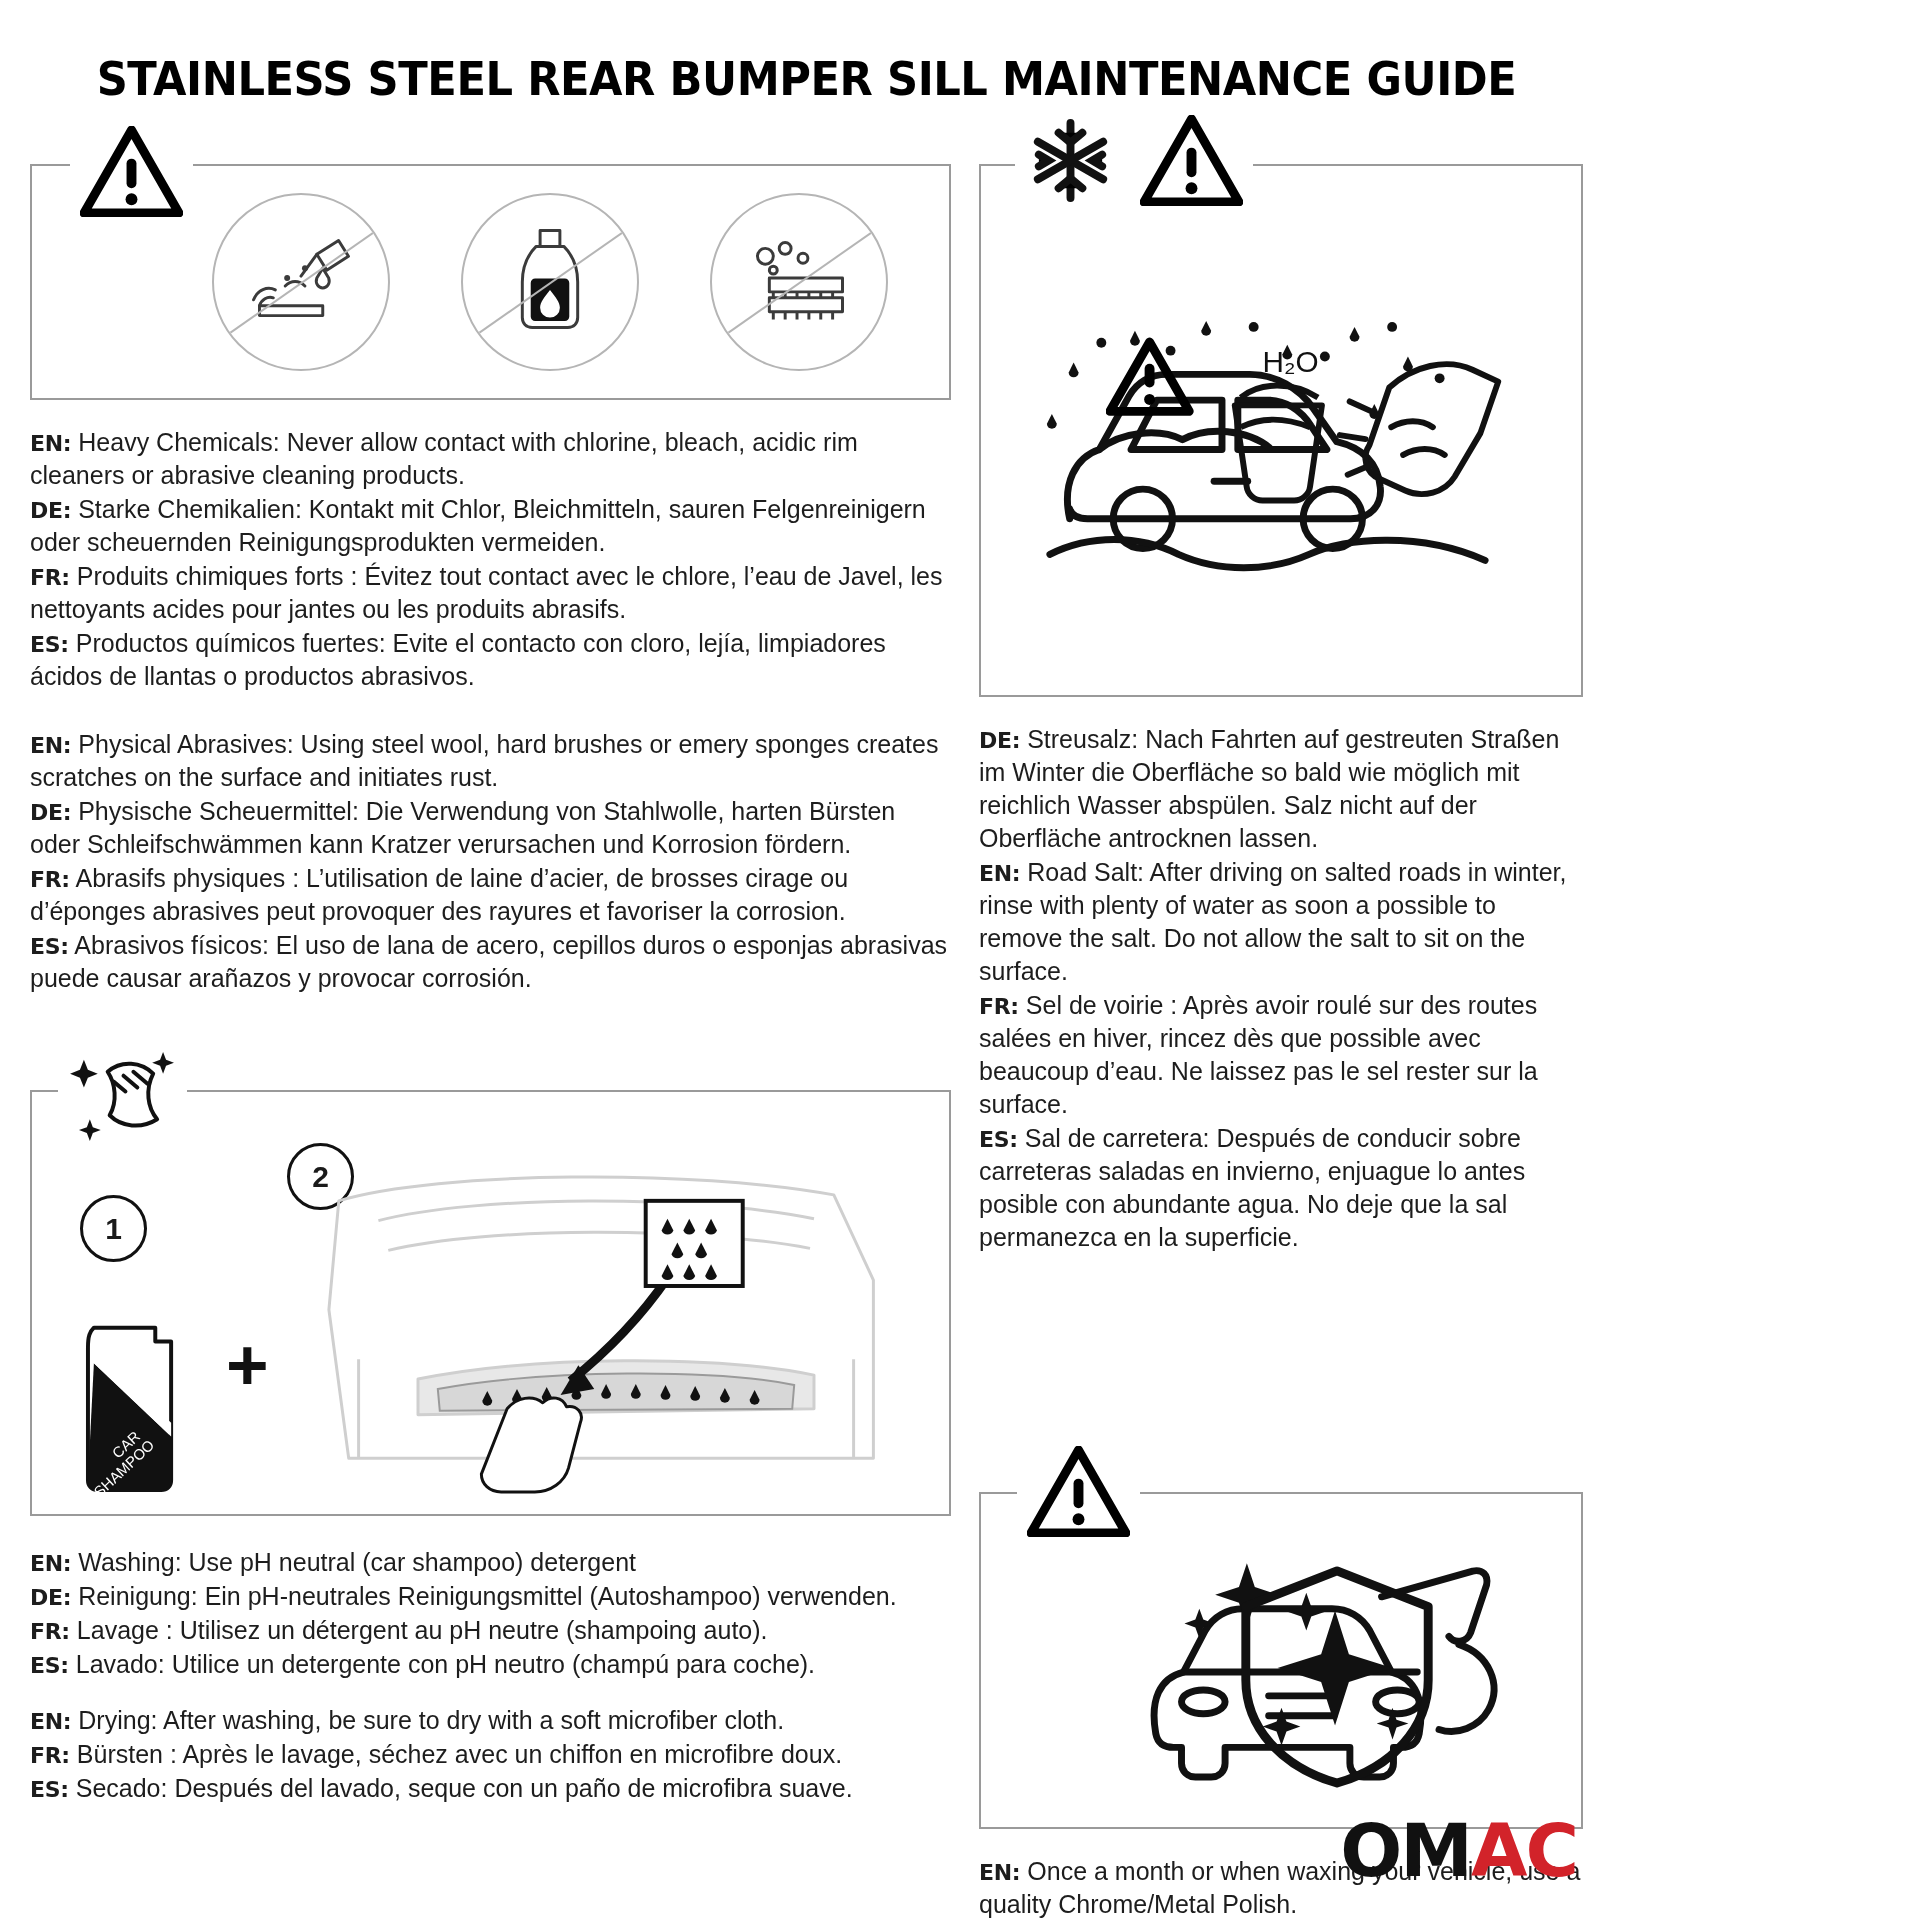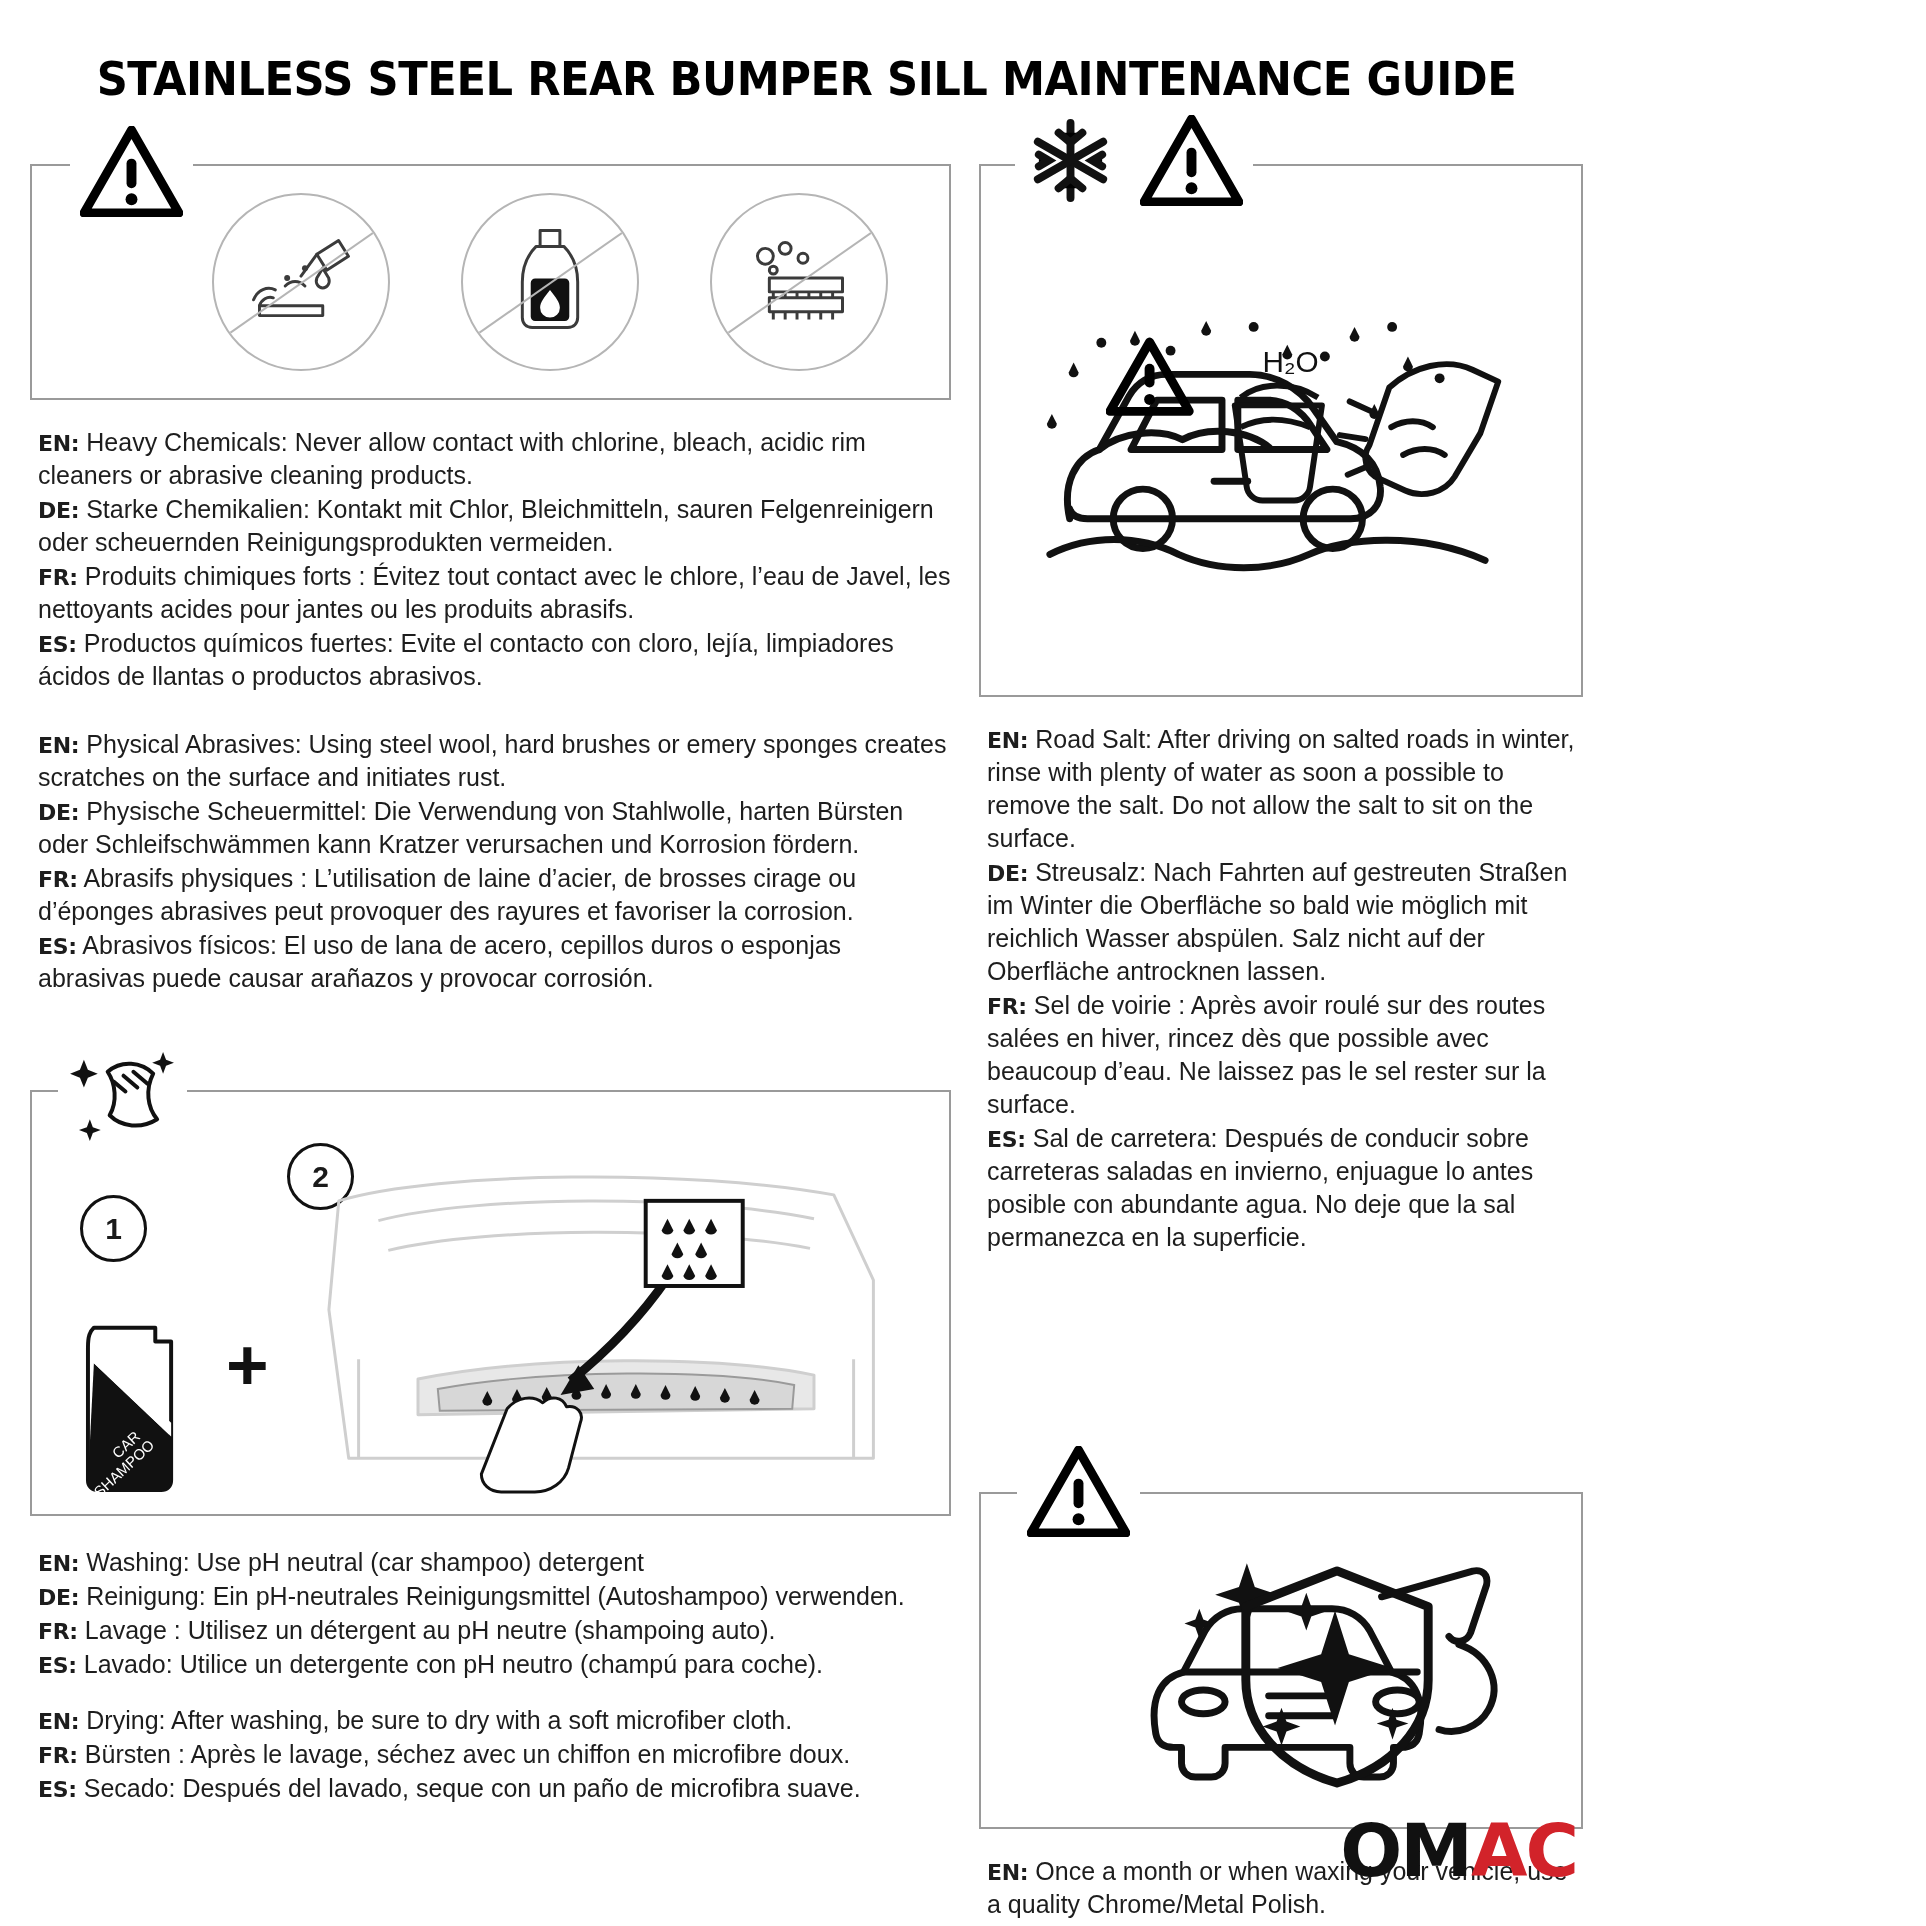--- a/index.html
+++ b/index.html
@@ -68,21 +68,20 @@
   }
   .tri {
     display: block;
   }
 
   .txtblock {
     font-size: 25px;
     line-height: 1.32;
     color: #1d1d1d;
     margin-top: 26px;
-    margin-left: 8px;
   }
   .txtblock p {
     margin: 0 0 1px 0;
   }
   .lang {
     font-family: "DejaVu Sans", sans-serif;
     font-weight: bold;
     font-size: 22px;
     letter-spacing: -0.3px;
   }
@@ -385,22 +384,22 @@
           <g fill="none" stroke="#111" stroke-width="6" stroke-linejoin="round" stroke-linecap="round">
             <path d="M286 56 c24 -22 58 -30 84 -18 l26 12 l-18 52 l-26 44 c-10 16 -32 22 -50 14 l-26 -12 c-14 -6 -18 -22 -10 -34 z"></path>
             <path d="M288 96 c14 -8 30 -8 42 0"></path>
             <path d="M300 124 c14 -8 30 -8 42 0"></path>
             <path d="M268 80 l-22 -10 M262 108 l-26 -4 M268 134 l-24 10"></path>
           </g>
         </svg>
       </div>
 
       <div class="txtblock">
+        <p><span class="lang">DE:</span> <span>Streusalz: Nach Fahrten auf gestreuten Straßen im Winter die Oberfläche so bald wie möglich mit reichlich Wasser abspülen. Salz nicht auf der Oberfläche antrocknen lassen.</span></p>
         <p><span class="lang">EN:</span> <span>Road Salt: After driving on salted roads in winter, rinse with plenty of water as soon a possible to remove the salt. Do not allow the salt to sit on the surface.</span></p>
-        <p><span class="lang">DE:</span> <span>Streusalz: Nach Fahrten auf gestreuten Straßen im Winter die Oberfläche so bald wie möglich mit reichlich Wasser abspülen. Salz nicht auf der Oberfläche antrocknen lassen.</span></p>
         <p><span class="lang">FR:</span> <span>Sel de voirie : Après avoir roulé sur des routes salées en hiver, rincez dès que possible avec beaucoup d’eau. Ne laissez pas le sel rester sur la surface.</span></p>
         <p><span class="lang">ES:</span> <span>Sal de carretera: Después de conducir sobre carreteras saladas en invierno, enjuague lo antes posible con abundante agua. No deje que la sal permanezca en la superficie.</span></p>
       </div>
 
       <div class="panel" style="height:337px; margin-top:238px;">
         <div class="badge-row" style="top:-48px; left:36px;">
           <svg width="103" height="91" viewBox="0 0 104 92">
             <path d="M52 4 L100 88 L4 88 Z" fill="none" stroke="#000" stroke-width="9" stroke-linejoin="round"></path>
             <rect x="47" y="33" width="10" height="30" rx="5" fill="#000"></rect>
             <circle cx="52" cy="74" r="6" fill="#000"></circle>

